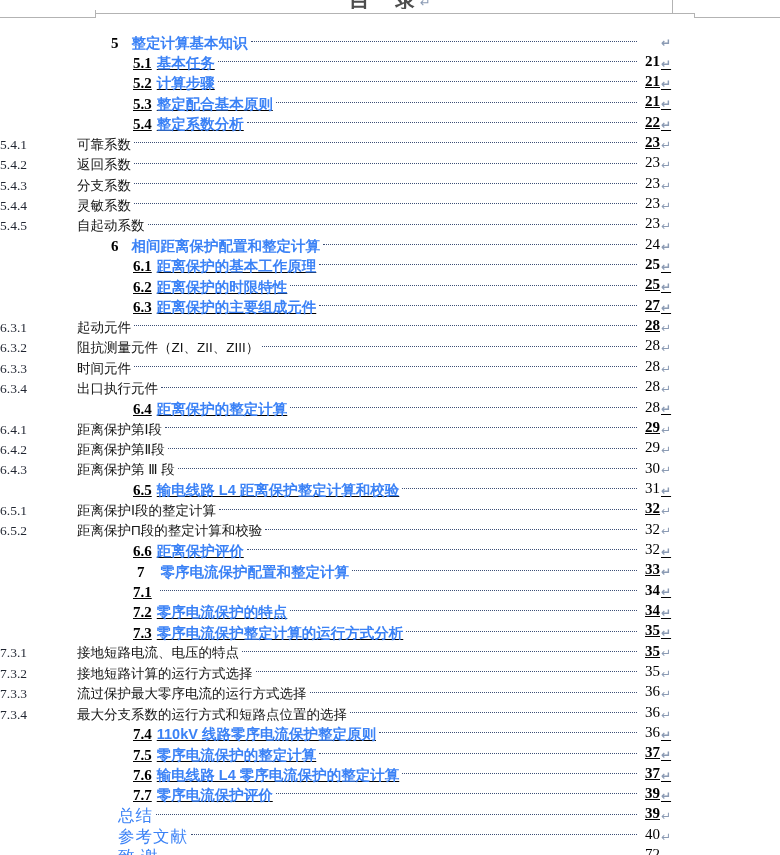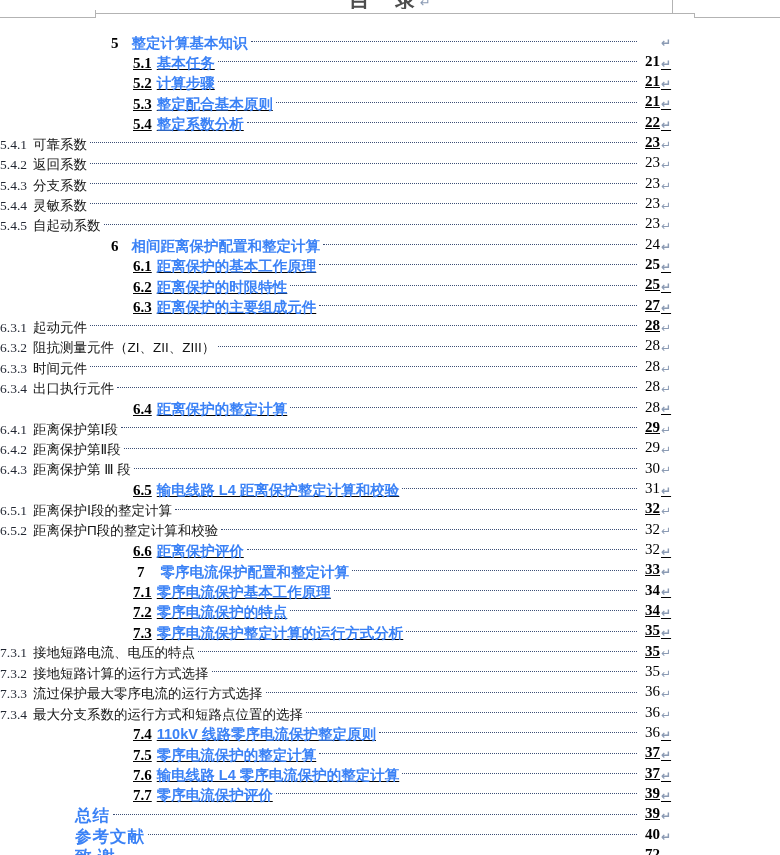--- a/index.html
+++ b/index.html
@@ -57,23 +57,23 @@
   .lv-a{padding-left:133px;font-weight:bold;text-decoration:underline;}
   .lv-a .num{font-size:15px;margin-right:5px;}
   .lv-a .title{font-size:14.5px;}
   
   .lv-s7{padding-left:137px;font-weight:bold;}
   .lv-s7 .num{font-size:15px;margin-right:16px;}
   .lv-s7 .title{font-size:14.5px;}
   
   .lv-b{font-weight:normal;}
   .lv-b .num{font-size:13.5px;margin-right:6px;color:#1f2430;}
-  .lv-b .title{font-size:13.5px;color:#141414;}
-  
-  .lv-t{padding-left:75px;font-weight:bold;}
+  .lv-b .title{font-size:13.5px;color:#141414;margin-left:44px;}
+  
+  .lv-t{padding-left:118px;font-weight:normal;}
   .lv-t .title{font-size:16.5px;letter-spacing:1px;}
 </style>
 </head>
 <body>
 
 <div class="mark" id="mark-left-h"></div>
 <div class="mark" id="mark-left-v"></div>
 <div class="mark" id="mark-top-h"></div>
 <div class="mark" id="mark-right-v"></div>
 <div class="mark" id="mark-right-corner"></div>
@@ -271,21 +271,20 @@
     </div>
     <div class="row lv-s7">
       <span class="num">7</span>
       <span class="title">零序电流保护配置和整定计算</span>
       <span class="leader"></span>
       <span class="pageno">34</span>
       <span class="ret">↵</span>
     </div>
     <div class="row lv-a">
       <span class="num">7.1</span>
-      <span class="title">零序电流保护基本工作原理</span>
       <span class="leader"></span>
       <span class="pageno">34</span>
       <span class="ret">↵</span>
     </div>
     <div class="row lv-a">
       <span class="num">7.2</span>
       <span class="title">零序电流保护的特点</span>
       <span class="leader"></span>
       <span class="pageno">35</span>
       <span class="ret">↵</span>

